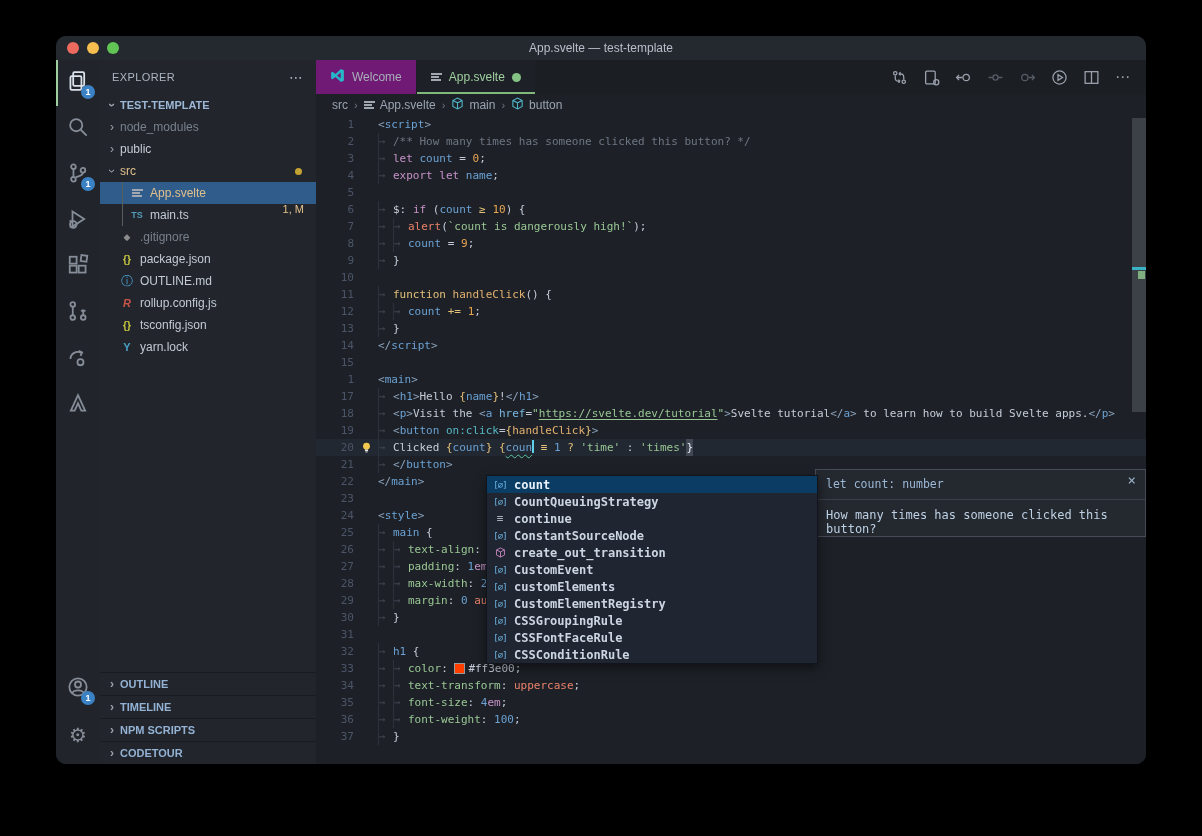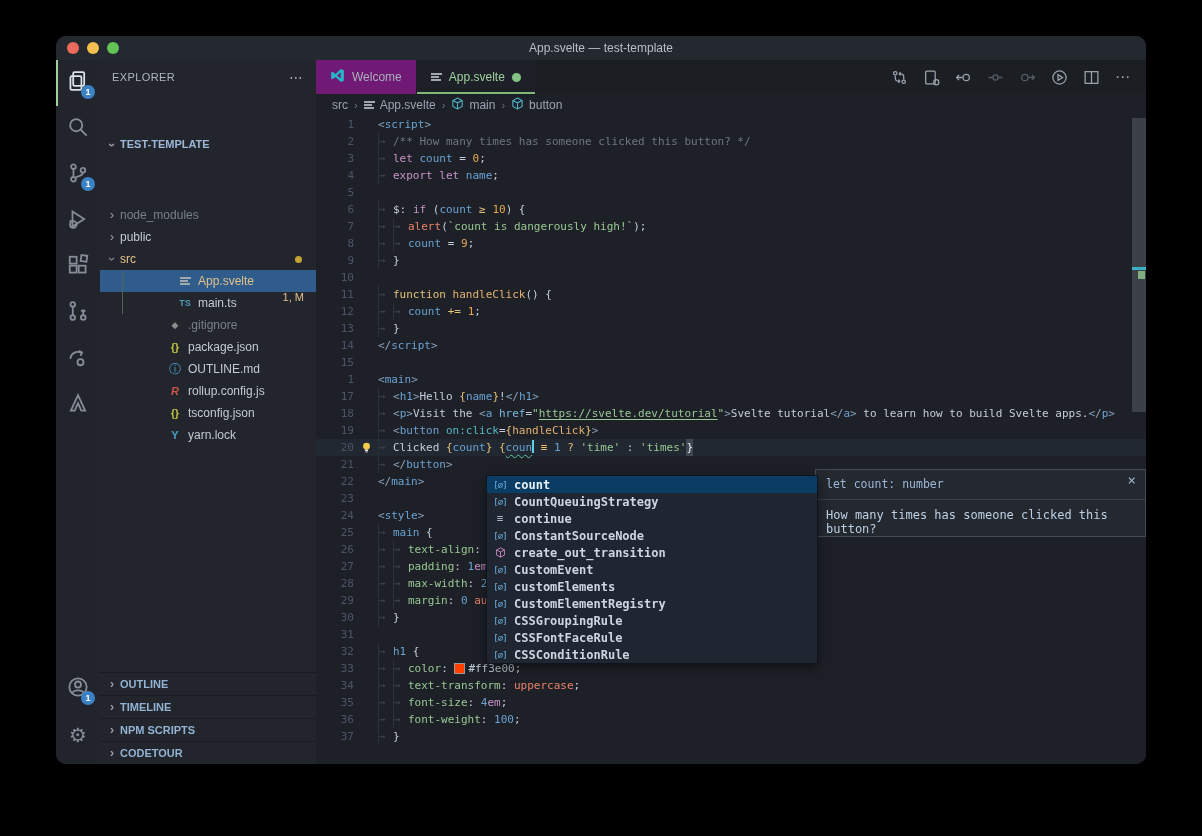--- a/index.html
+++ b/index.html
@@ -17,34 +17,34 @@
   
   .activitybar{width:44px;background:#21252b;display:flex;flex-direction:column;align-items:center;flex:0 0 auto;}
   .ab-item{width:44px;height:46px;display:flex;align-items:center;justify-content:center;position:relative;color:#868d98;}
   .ab-item.active{color:#dbe2ec;box-shadow:inset 2px 0 0 #9fcf9f;}
   .ab-item svg{width:22px;height:22px;stroke:currentColor;fill:none;stroke-width:1.3;}
   .ab-badge{position:absolute;right:5px;bottom:7px;min-width:14px;height:14px;border-radius:8px;background:#3b82c4;
     color:#fff;font-size:9px;line-height:14px;text-align:center;font-weight:bold;padding:0 2px;box-sizing:border-box;}
   .ab-spacer{flex:1}
   .gear-glyph{font-size:20px;line-height:1;}
   
-  .sidebar{width:216px;background:#22262c;flex:0 0 auto;display:flex;flex-direction:column;min-height:0;font-size:12px;color:#c3cad4;gap:44px;}
+  .sidebar{width:216px;background:#22262c;flex:0 0 auto;display:flex;flex-direction:column;min-height:0;font-size:12px;color:#c3cad4;}
   .sb-header{height:34px;display:flex;align-items:center;padding:0 12px;flex:0 0 auto;}
   .sb-header .label{font-size:11px;letter-spacing:.4px;color:#aeb6c2;}
   .sb-header .more{margin-left:auto;color:#aeb6c2;font-size:14px;letter-spacing:1px;}
-  .sb-section-title{height:22px;display:flex;align-items:flex-start;font-weight:bold;font-size:11px;color:#9db7d6;padding-left:4px;flex:0 0 auto;}
+  .sb-section-title{height:22px;display:flex;align-items:center;font-weight:bold;font-size:11px;color:#9db7d6;padding-left:4px;flex:0 0 auto;}
   .chev{display:inline-block;width:16px;text-align:center;color:#9aa2ae;font-size:12px;transform:none;}
   .chev.open{transform:rotate(90deg);}
   .tree{flex:0 0 auto;}
   .trow{height:22px;display:flex;align-items:center;position:relative;cursor:pointer;}
   .trow .lbl{white-space:nowrap;}
   .trow.selected{background:#2f5c8a;}
   .trow .badge-right{margin-left:auto;margin-right:12px;font-size:11px;color:#e2c08d;margin-top:32px;}
   .trow .dot-right{margin-left:auto;margin-right:14px;width:7px;height:7px;border-radius:50%;background:#c5a332;}
-  .ficon{width:18px;display:inline-flex;justify-content:center;align-items:center;flex:0 0 auto;margin-right:4px;font-size:10px;margin-left:48px;}
+  .ficon{width:18px;display:inline-flex;justify-content:center;align-items:center;flex:0 0 auto;margin-right:4px;font-size:10px;}
   .guideline{position:absolute;left:22px;top:0;bottom:0;width:1px;background:#55605a;}
   .dim{color:#78808c}.gold{color:#e2c08d}
   .svelte-bars{display:inline-block;width:11px;}
   .svelte-bars i{display:block;height:1.5px;background:#a0a7ae;margin:1.5px 0;}
   .svelte-bars i:nth-child(1){width:11px}.svelte-bars i:nth-child(2){width:8px}.svelte-bars i:nth-child(3){width:10px}
   .sb-bottom{margin-top:auto;flex:0 0 auto;}
   .sb-bot-row{height:22px;display:flex;align-items:center;border-top:1px solid #181b20;font-weight:bold;font-size:11px;color:#93b2d4;padding-left:4px;}
   
   .editorcol{flex:1;display:flex;flex-direction:column;min-width:0;background:#1d2127;}
   .tabbar{height:34px;background:#1b1e23;display:flex;align-items:stretch;flex:0 0 auto;}

